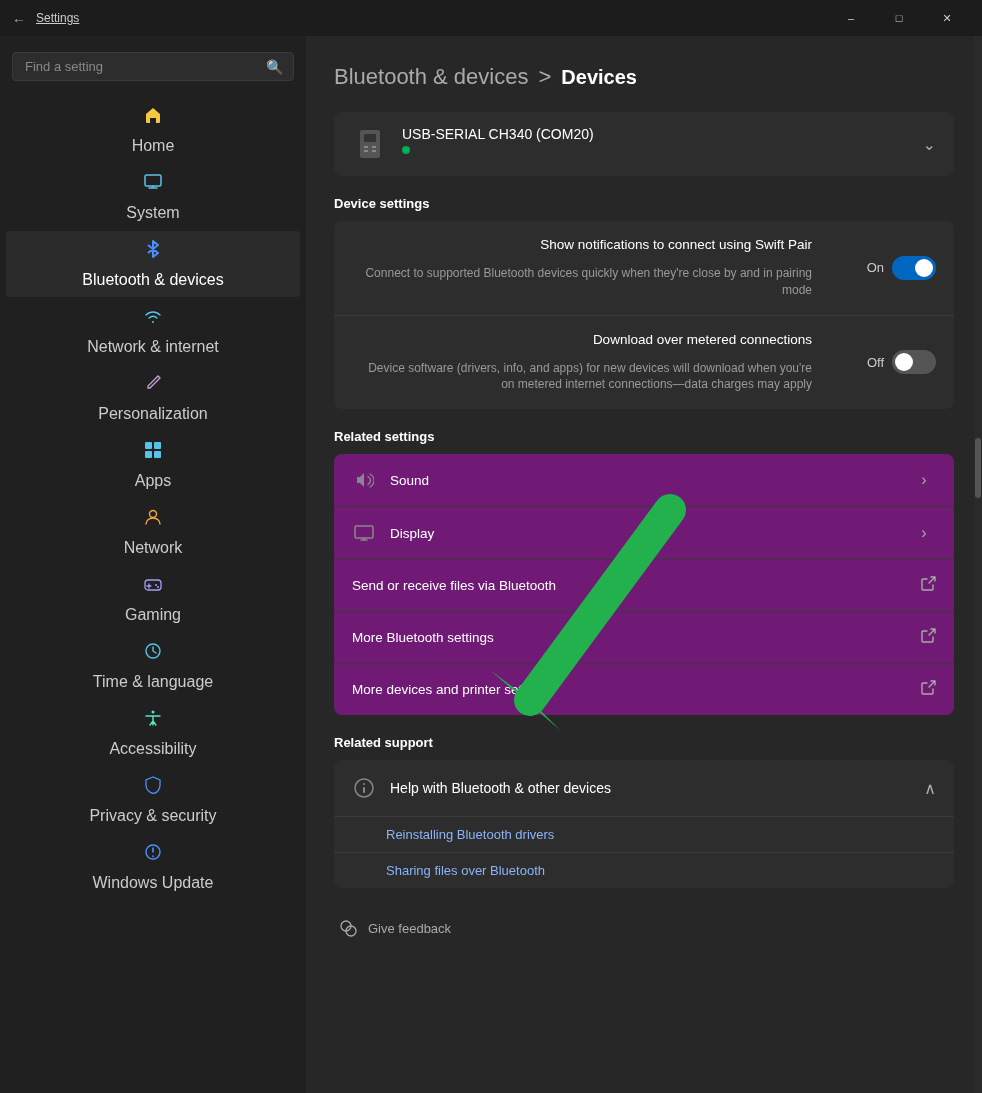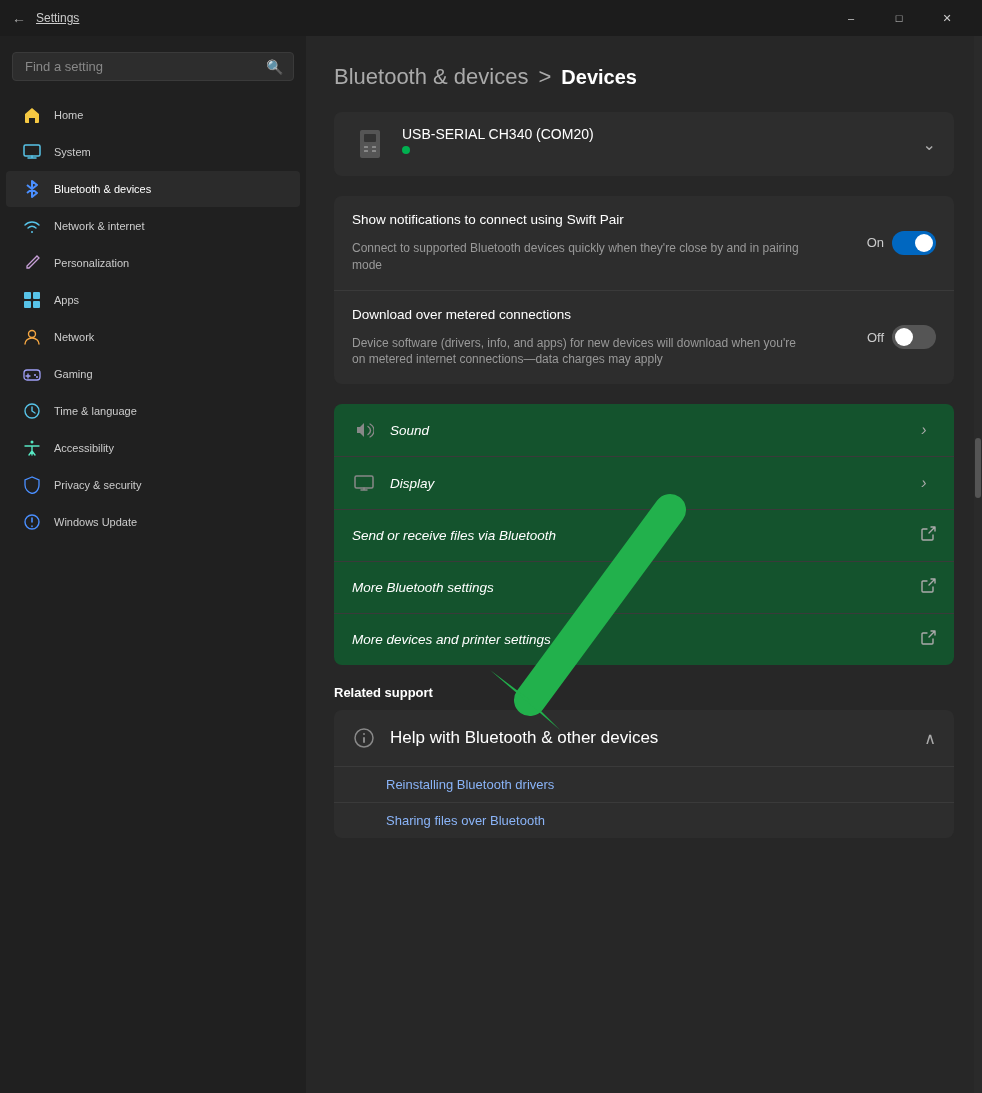--- a/index.html
+++ b/index.html
@@ -64,22 +64,23 @@
       position: absolute; right: 10px; top: 50%; transform: translateY(-50%);
       color: #888; font-size: 14px;
     }
 
     .sidebar-item {
       display: flex; align-items: center; gap: 12px;
       padding: 8px 16px;
       cursor: pointer;
       border-radius: 4px;
       margin: 1px 6px;
-      font-size: 11px;
+      font-size: 16px;
       color: #ccc;
+      flex-direction: column;
     }
     .sidebar-item.active { background: #2b2b2b; color: #fff; }
     .sidebar-icon {
       width: 20px; height: 20px;
       display: flex; align-items: center; justify-content: center;
       flex-shrink: 0;
     }
 
     
     .main-content {
@@ -136,20 +137,21 @@
     .settings-card {
       background: #2d2d2d;
       border-radius: 8px;
       margin-bottom: 20px;
       overflow: hidden;
     }
     .setting-row {
       display: flex; align-items: center; justify-content: space-between;
       padding: 16px 18px;
       border-bottom: 1px solid #3a3a3a;
+      text-align: right;
     }
     .setting-row:last-child { border-bottom: none; }
     .setting-text {}
     .setting-label { font-size: 13.5px; color: #fff; }
     .setting-desc { font-size: 12px; color: #999; margin-top: 13px; max-width: 460px; line-height: 1.4; }
     .toggle-wrap { display: flex; align-items: center; gap: 8px; }
     .toggle-label { font-size: 13px; color: #ccc; }
 
     
     .toggle {
@@ -165,25 +167,24 @@
       width: 18px; height: 18px;
       border-radius: 50%;
       background: #fff;
       position: absolute; top: 3px;
     }
     .toggle.on .toggle-thumb { right: 3px; }
     .toggle.off .toggle-thumb { left: 3px; }
 
     
     .related-card {
-      background: #14532d;
+      background: #701a75;
       border-radius: 8px;
       margin-bottom: 20px;
       overflow: hidden;
-      font-style: italic;
     }
     .related-row {
       display: flex; align-items: center; justify-content: space-between;
       padding: 16px 18px;
       border-bottom: 1px solid #3a3a3a;
       cursor: pointer;
     }
     .related-row:last-child { border-bottom: none; }
     .related-row-left { display: flex; align-items: center; gap: 14px; }
     .related-row-label { font-size: 13.5px; color: #fff; }
@@ -196,21 +197,21 @@
       border-radius: 8px;
       margin-bottom: 16px;
       overflow: hidden;
     }
     .support-header {
       display: flex; align-items: center; justify-content: space-between;
       padding: 16px 18px;
       cursor: pointer;
     }
     .support-header-left { display: flex; align-items: center; gap: 14px; }
-    .support-header-label { font-size: 17px; color: #fff; }
+    .support-header-label { font-size: 14px; color: #fff; }
     .support-link {
       display: block;
       padding: 10px 18px 10px 52px;
       font-size: 13px;
       color: #8ab4f8;
       cursor: pointer;
       text-decoration: none;
       border-top: 1px solid #3a3a3a;
     }
 
@@ -411,20 +412,21 @@
           </div>
           <div class="device-text-wrap">
             <div class="device-name">USB-SERIAL CH340 (COM20)</div>
             <div class="device-status-dot"></div>
           </div>
         </div>
         <span class="chevron-btn">⌄</span>
       </div>
     </div>
 
+    <div class="section-title">Device settings</div>
     <div class="settings-card">
 
       <div class="setting-row">
         <div class="setting-text">
           <div class="setting-label">Show notifications to connect using Swift Pair</div>
           <div class="setting-desc">Connect to supported Bluetooth devices quickly when they're close by and in pairing mode</div>
         </div>
         <div class="toggle-wrap">
           <span class="toggle-label">On</span>
           <div class="toggle on">
@@ -440,20 +442,21 @@
         </div>
         <div class="toggle-wrap">
           <span class="toggle-label">Off</span>
           <div class="toggle off">
             <div class="toggle-thumb"></div>
           </div>
         </div>
       </div>
     </div>
 
+    <div class="section-title">Related settings</div>
     <div class="related-card">
 
       <div class="related-row">
         <div class="related-row-left">
           <div class="related-row-icon">
             <svg width="20" height="20" viewBox="0 0 20 20" fill="none" xmlns="http://www.w3.org/2000/svg">
               <path d="M3 7h3l4-4v14l-4-4H3V7z" fill="#888"></path>
               <path d="M14 6.5c1.5 1 2.5 2.5 2.5 4s-1 3-2.5 4" stroke="#888" stroke-width="1.5" stroke-linecap="round" fill="none"></path>
               <path d="M16 4c2.5 1.5 4 4 4 6.5s-1.5 5-4 6.5" stroke="#888" stroke-width="1.3" stroke-linecap="round" fill="none"></path>
             </svg>
@@ -522,20 +525,27 @@
             </svg>
           </div>
           <span class="support-header-label">Help with Bluetooth &amp; other devices</span>
         </div>
         <span style="color:#aaa;font-size:16px;">∧</span>
       </div>
       <a class="support-link">Reinstalling Bluetooth drivers</a>
       <a class="support-link">Sharing files over Bluetooth</a>
     </div>
 
+    <div class="feedback-row">
+      <svg width="20" height="20" viewBox="0 0 20 20" fill="none" xmlns="http://www.w3.org/2000/svg">
+        <circle cx="8" cy="8" r="5" stroke="#aaa" stroke-width="1.3" fill="none"></circle>
+        <circle cx="13" cy="13" r="5" stroke="#aaa" stroke-width="1.3" fill="none"></circle>
+      </svg>
+      <span>Give feedback</span>
+    </div>
 
   </div>
 
   <div class="scrollbar-right">
     <div class="scrollbar-thumb"></div>
   </div>
 </div>
 
 <svg class="arrow-overlay" style="left:430px;top:490px;width:320px;height:260px;" viewBox="0 0 320 260" fill="none" xmlns="http://www.w3.org/2000/svg">
   <path d="M240 20 L100 210" stroke="#22b14c" stroke-width="32" stroke-linecap="round"></path>

